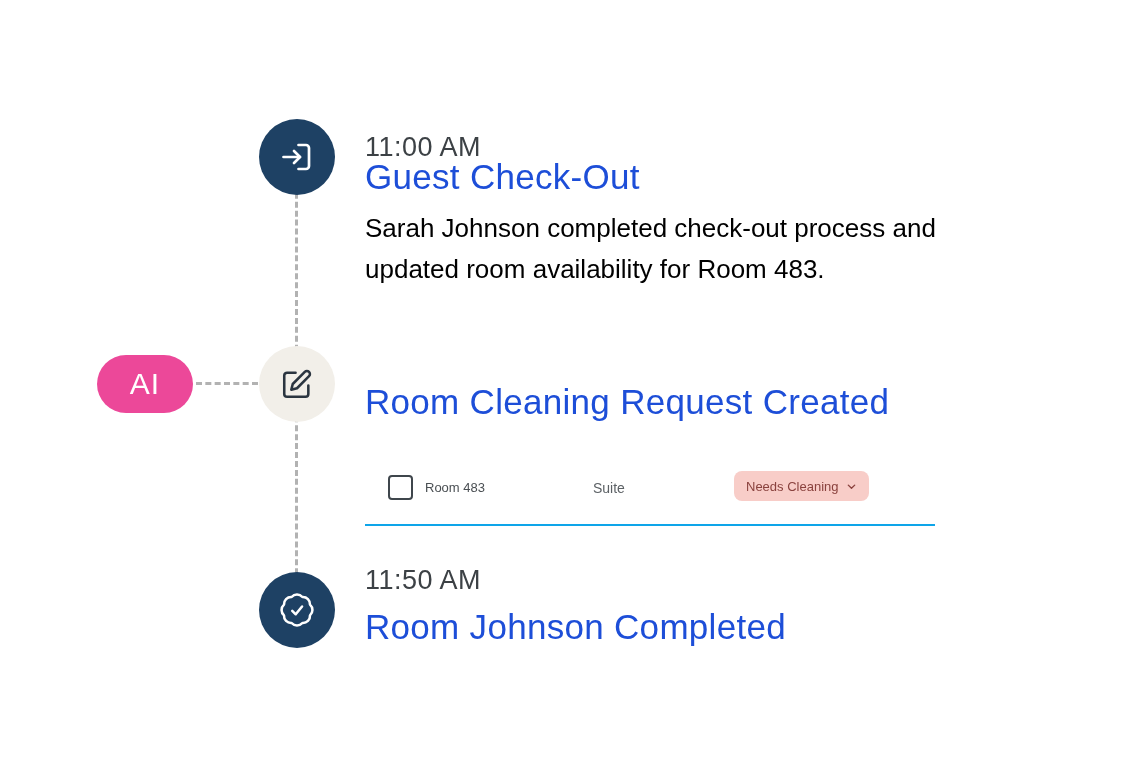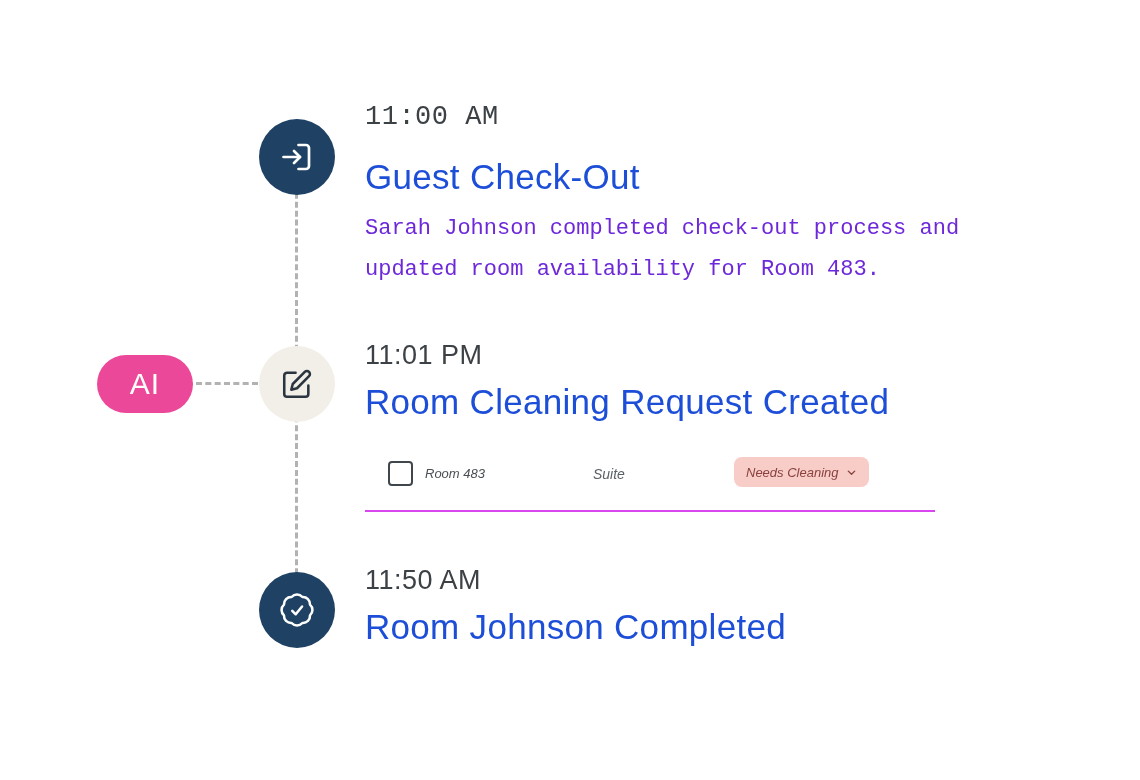--- a/index.html
+++ b/index.html
@@ -86,46 +86,44 @@
     left: 365px;
     font-size: 35px;
     font-weight: 500;
     color: #1d4ed8;
     letter-spacing: 0.3px;
   }
   .entry-desc {
     position: absolute;
     left: 365px;
     width: 650px;
-    font-size: 22px;
+    font-size: 26px;
     line-height: 41px;
-    color: #6d28d9;
-    font-family: Liberation Mono, monospace;
-  }
-
-  .time-1  { top: 102px; font-family: Liberation Mono, monospace; }
+    color: #000000;
+  }
+
+  .time-1  { top: 132px; }
   .title-1 { top: 157px; }
   .desc-1  { top: 208px; }
 
   .time-2  { top: 340px; }
   .title-2 { top: 382px; }
 
   .time-3  { top: 565px; }
   .title-3 { top: 607px; }
 
   
   .room-row {
     position: absolute;
     left: 365px;
-    top: 452px;
+    top: 466px;
     width: 570px;
     height: 58px;
-    border-bottom: 2px solid #d946ef;
+    border-bottom: 2px solid #0ea5e9;
     z-index: 2;
-    font-style: italic;
   }
   .room-checkbox {
     position: absolute;
     left: 23px;
     top: 9px;
     width: 21px;
     height: 21px;
     border: 2px solid #3f464c;
     border-radius: 4px;
     background: #ffffff;
@@ -199,21 +197,20 @@
         <path d="M8.6 3.8A4.49 4.49 0 0 1 12 2.25c1.36 0 2.57.6 3.4 1.55a4.49 4.49 0 0 1 3.5 1.3 4.49 4.49 0 0 1 1.3 3.5A4.49 4.49 0 0 1 21.75 12c0 1.36-.6 2.57-1.55 3.4a4.49 4.49 0 0 1-1.3 3.5 4.49 4.49 0 0 1-3.5 1.3A4.49 4.49 0 0 1 12 21.75a4.49 4.49 0 0 1-3.4-1.55 4.49 4.49 0 0 1-3.5-1.3 4.49 4.49 0 0 1-1.3-3.5A4.49 4.49 0 0 1 2.25 12c0-1.36.6-2.57 1.55-3.4a4.49 4.49 0 0 1 1.3-3.5 4.49 4.49 0 0 1 3.5-1.3z"></path>
         <polyline points="9 12.5 11.2 14.7 15.2 9.8"></polyline>
       </svg>
     </span>
   </div>
 
   <div class="entry-time time-1">11:00 AM</div>
   <div class="entry-title title-1">Guest Check-Out</div>
   <div class="entry-desc desc-1">Sarah Johnson completed check-out process and updated room availability for Room 483.</div>
 
-  <div class="entry-time time-2">11:01 PM</div>
   <div class="entry-title title-2">Room Cleaning Request Created</div>
 
   <div class="room-row">
     <div class="room-checkbox"></div>
     <div class="room-name">Room 483</div>
     <div class="room-type">Suite</div>
     <div class="status-badge">
       <span>Needs Cleaning</span>
       <span>
         <svg width="11" height="11" viewBox="0 0 24 24" fill="none" stroke="#8a423e" stroke-width="3" stroke-linecap="round" stroke-linejoin="round">

